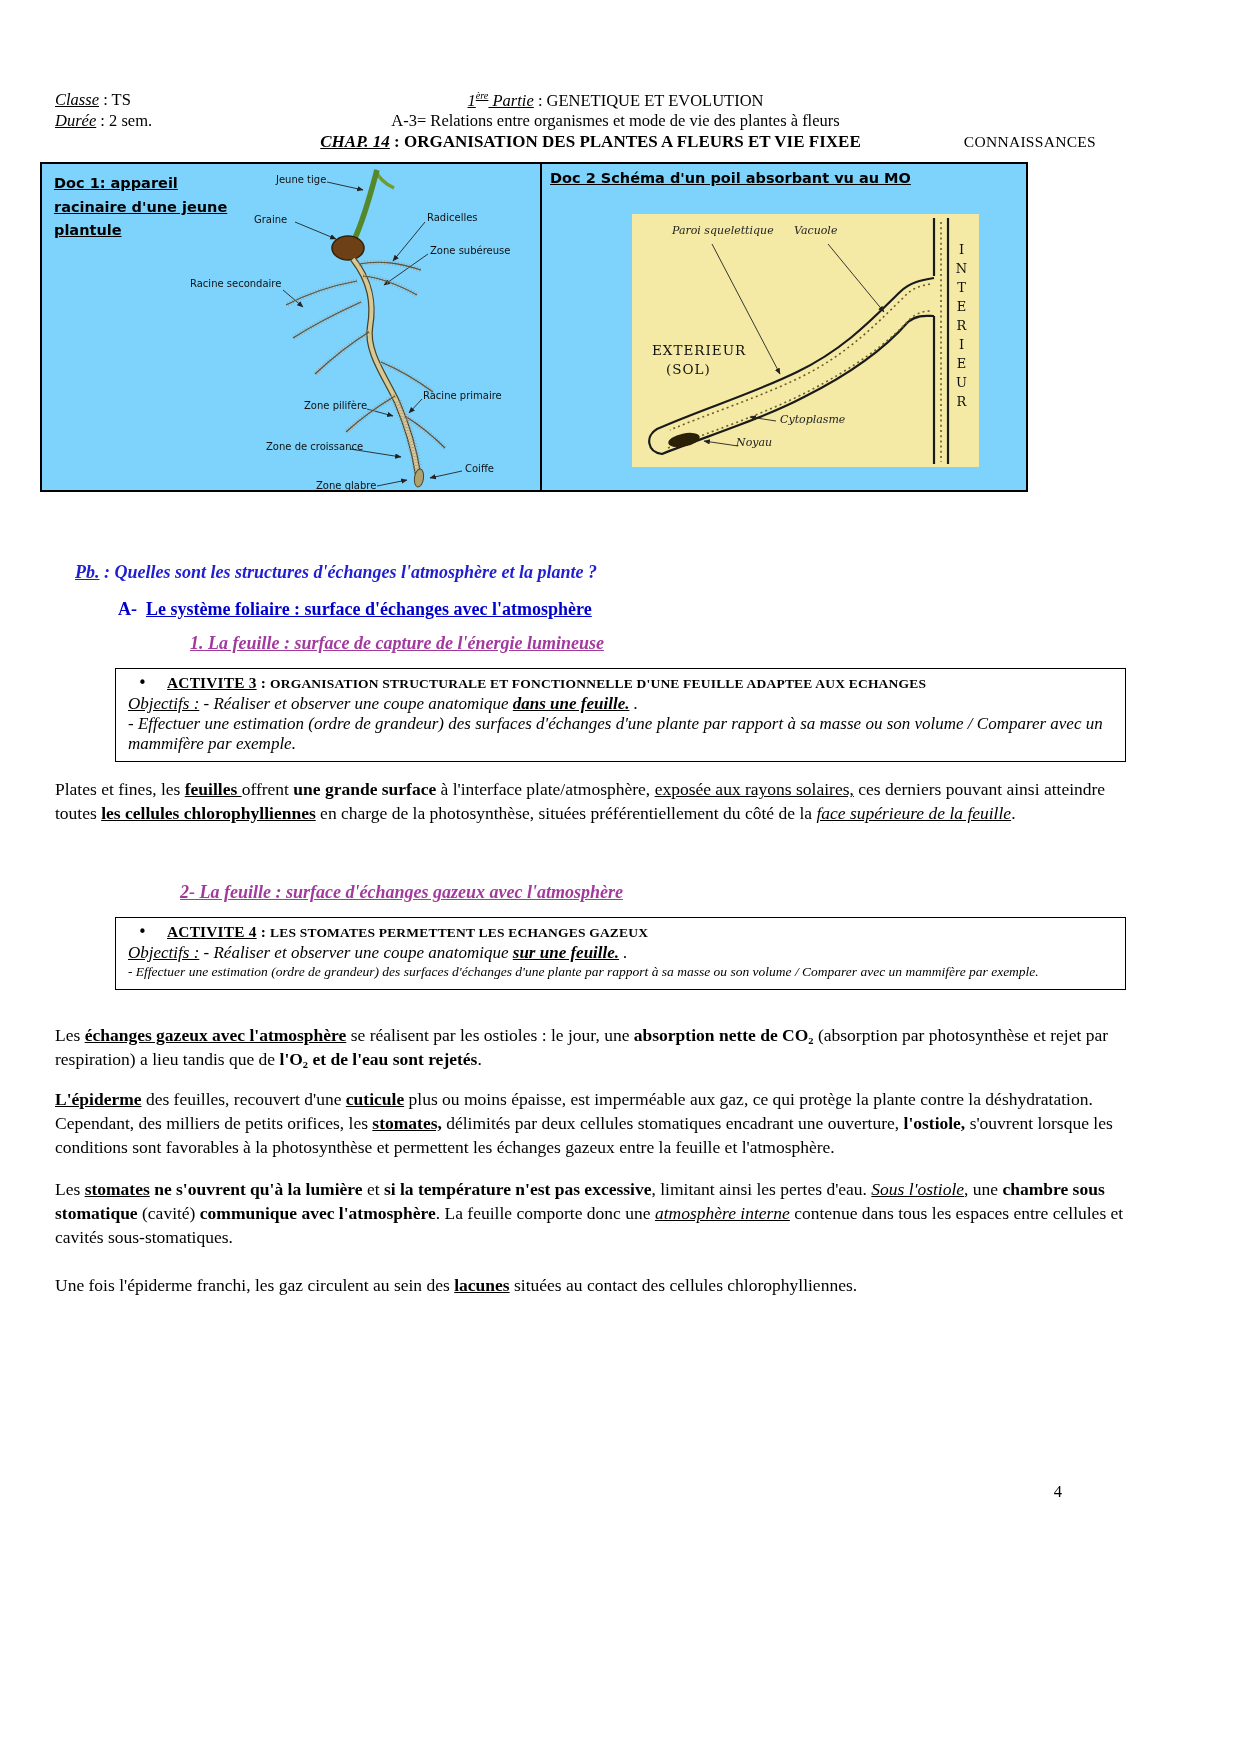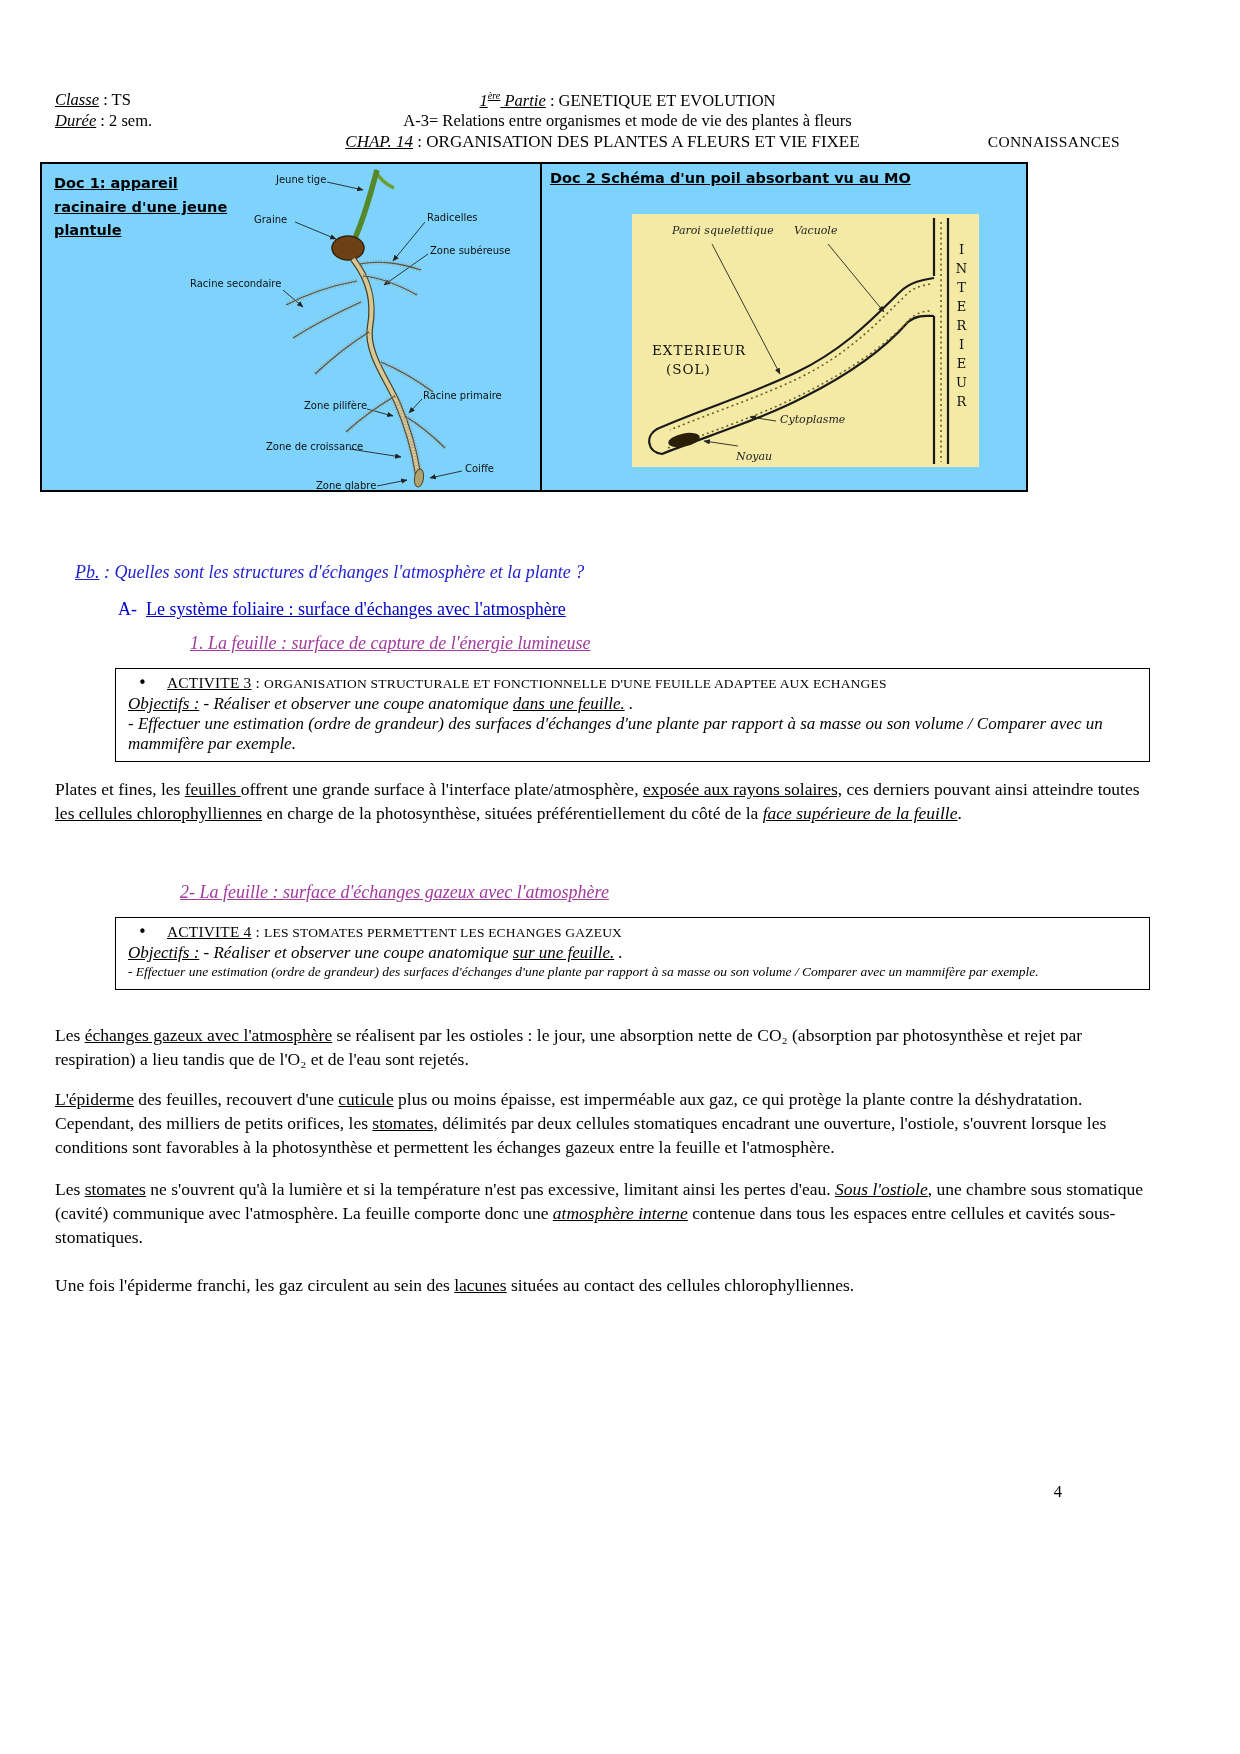--- a/index.html
+++ b/index.html
@@ -1,23 +1,23 @@
 <!DOCTYPE html>
 <html style="--heading-blue: #0000cd; --problem-blue: #1f1fd0; --heading-purple: #a23a9e; --doc2-bg: #f4eaa6;"><head>
 <meta charset="utf-8">
 <style>
   * { margin:0; padding:0; box-sizing:border-box; }
   html,body { background:#ffffff; }
   .page {
     position:relative; width:1240px; height:1754px; background:#fff;
     font-family:"Liberation Serif", serif; color:#000;
-    padding:90px 90px 0 55px; overflow:hidden;
+    padding:90px 114px 0 55px; overflow:hidden;
   }
   
-  .rt-b{font-weight:400}
+  .rt-b{font-weight:700}
   .rt-i{font-style:italic}
   .rt-u{text-decoration:underline}
   .rt-g{font-size:1.14em}
   .rt-sup{vertical-align:super;font-size:0.62em}
 
   
   .hrow{display:grid;grid-template-columns:230px 1fr 180px;font-size:16.5px;line-height:1.24}
   .hcenter{text-align:center}
   .row3{position:relative;display:block;text-align:center;font-size:17px;line-height:1.24}
   .hconn{position:absolute;right:30px;top:1px;font-size:15.5px;letter-spacing:0.3px}
@@ -167,21 +167,21 @@
             <line x1="196" y1="30" x2="252" y2="98"></line>
             <line x1="144" y1="207" x2="118" y2="203"></line>
             <line x1="106" y1="232" x2="72" y2="227"></line>
           </g>
         </svg>
         <span class="fig-label it" style="left:40px;top:10px">Paroi squelettique</span>
         <span class="fig-label it" style="left:162px;top:10px">Vacuole</span>
         <span class="exterieur" style="left:20px;top:128px">EXTERIEUR</span>
         <span class="exterieur" style="left:34px;top:147px">(SOL)</span>
         <span class="fig-label it" style="left:148px;top:199px">Cytoplasme</span>
-        <span class="fig-label it" style="left:104px;top:236px">Noyau</span>
+        <span class="fig-label it" style="left:104px;top:222px">Noyau</span>
         <div class="interieur">INTERIEUR</div>
       </div>
     </div>
   </section>
 
   <div class="h-problem"><span class="rt-b rt-i rt-u">Pb.</span><span class="rt-b rt-i"> : Quelles sont les structures d'échanges l'atmosphère et la plante ?</span></div>
   <div class="h-a"><span class="rt-b">A-&nbsp; </span><span class="rt-b rt-u">Le système foliaire : surface d'échanges avec l'atmosphère</span></div>
   <div class="h-sub"><span class="rt-b rt-i rt-u">1. La feuille : surface de capture de l'énergie lumineuse</span></div>
 
   <div class="activity">

